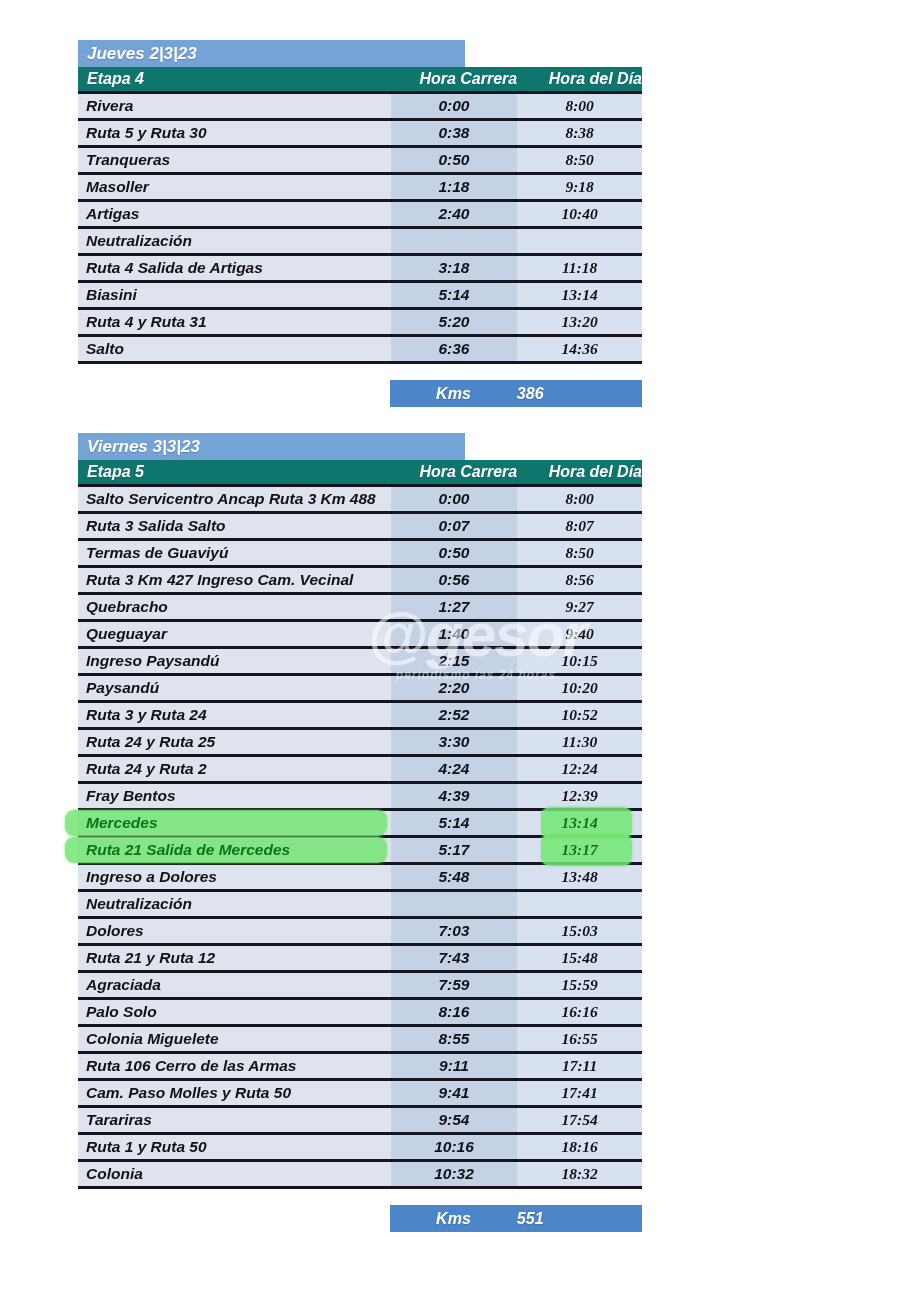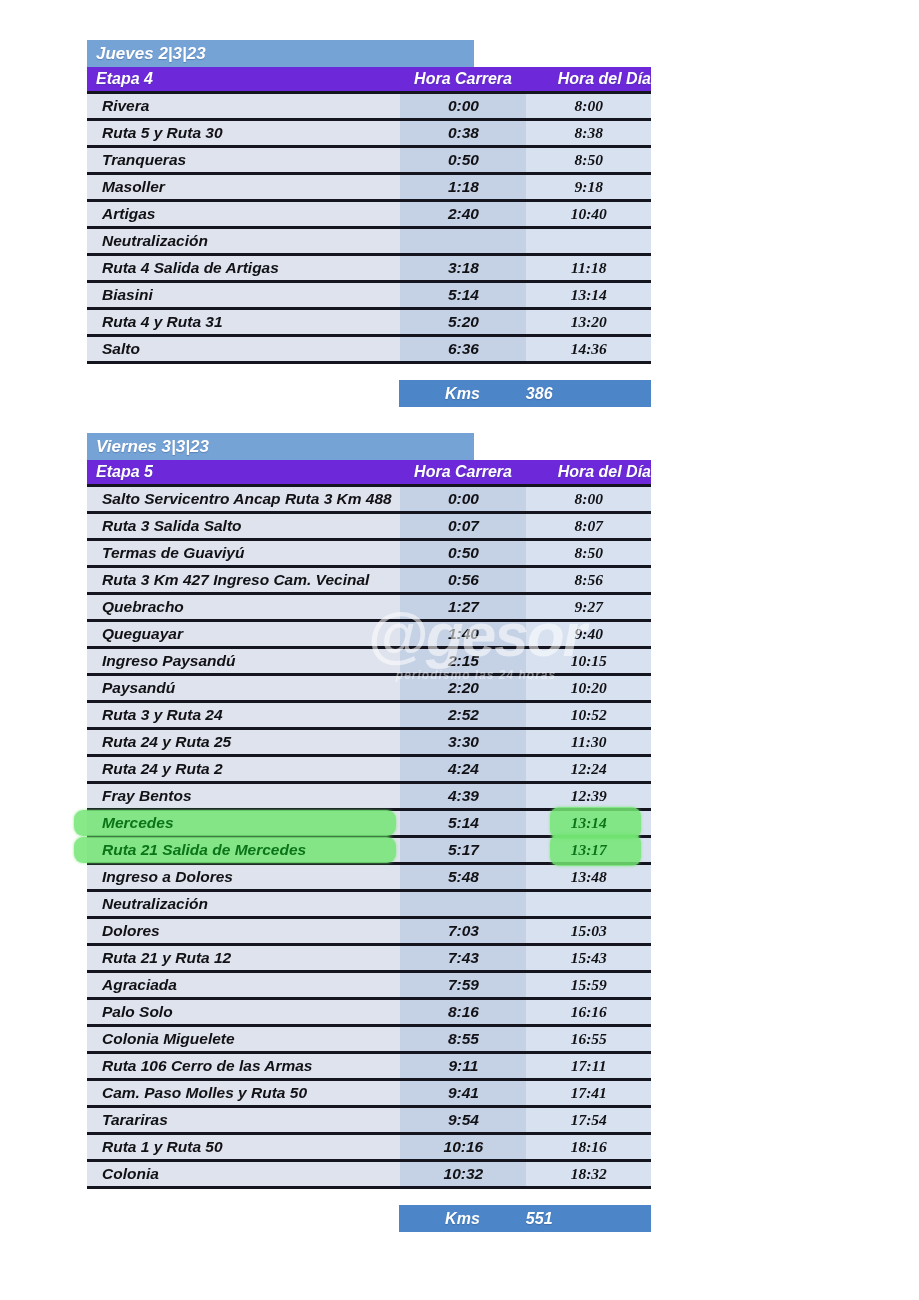--- a/index.html
+++ b/index.html
@@ -1,45 +1,45 @@
 <!DOCTYPE html>
 <html><head>
 <meta charset="utf-8">
 <style>
   html,body{margin:0;padding:0;}
   body{
     width:919px;height:1300px;background:#ffffff;position:relative;
     font-family:"Liberation Sans",sans-serif;font-style:italic;font-weight:bold;
     overflow:hidden;
   }
-  .doc{position:absolute;left:87px;top:40px;width:564px;}
+  .doc{position:absolute;left:78px;top:40px;width:564px;}
   .tablewrap{position:relative;}
   .gap{height:26px;}
 
   .datebar{
     width:387px;height:27px;background:#76a3d6;color:#fff;
     font-size:17px;line-height:27px;padding-left:9px;box-sizing:border-box;
     text-shadow:0 1px 1px rgba(40,70,120,.35);
   }
   .headrow{
-    display:flex;height:24px;background:#6d28d9;color:#fff;
+    display:flex;height:24px;background:#0f766e;color:#fff;
     border-bottom:3px solid #15151f;font-size:16px;line-height:24px;
     text-shadow:0 1px 1px rgba(40,70,120,.35);
   }
   .headrow .hloc{width:384px;padding-left:9px;box-sizing:border-box;}
-  .headrow .hrace{width:156px;text-align:center;}
+  .headrow .hrace{width:156px;text-align:right;}
   .headrow .hday{width:154px;text-align:right;}
 
   .row{
     display:flex;height:24px;border-bottom:3px solid #15151f;
     font-size:15.5px;line-height:24px;color:#121216;
   }
   .cell{position:relative;}
   .cell .t{position:relative;z-index:2;}
-  .row .loc{width:384px;background:#dfe3ed;padding-left:15px;box-sizing:border-box;}
+  .row .loc{width:384px;background:#dfe3ed;padding-left:8px;box-sizing:border-box;}
   .row .race{width:156px;background:#c5d1e5;text-align:center;}
   .row .day{width:154px;background:#d8e1ef;text-align:center;font-family:Liberation Serif, serif;}
 
   .row.hl .loc .t,.row.hl .day .t{color:#0c7418;}
   .mark{position:absolute;z-index:1;background:rgba(115,229,115,0.85);pointer-events:none;}
   .mark-loc{left:-13px;top:-1px;bottom:-1px;width:322px;border-radius:9px;
     box-shadow:0 0 3px rgba(115,229,115,0.8);}
   .mark-day{left:24px;right:10px;top:-4px;bottom:-4px;border-radius:9px;
     box-shadow:0 0 3px rgba(115,229,115,0.8);}
 
@@ -218,21 +218,21 @@
           <div class="cell day"><span class="t"></span></div>
         </div>
         <div class="row">
           <div class="cell loc"><span class="t">Dolores</span></div>
           <div class="cell race"><span class="t">7:03</span></div>
           <div class="cell day"><span class="t">15:03</span></div>
         </div>
         <div class="row">
           <div class="cell loc"><span class="t">Ruta 21 y Ruta 12</span></div>
           <div class="cell race"><span class="t">7:43</span></div>
-          <div class="cell day"><span class="t">15:43</span></div>
+          <div class="cell day"><span class="t">15:48</span></div>
         </div>
         <div class="row">
           <div class="cell loc"><span class="t">Agraciada</span></div>
           <div class="cell race"><span class="t">7:59</span></div>
           <div class="cell day"><span class="t">15:59</span></div>
         </div>
         <div class="row">
           <div class="cell loc"><span class="t">Palo Solo</span></div>
           <div class="cell race"><span class="t">8:16</span></div>
           <div class="cell day"><span class="t">16:16</span></div>

